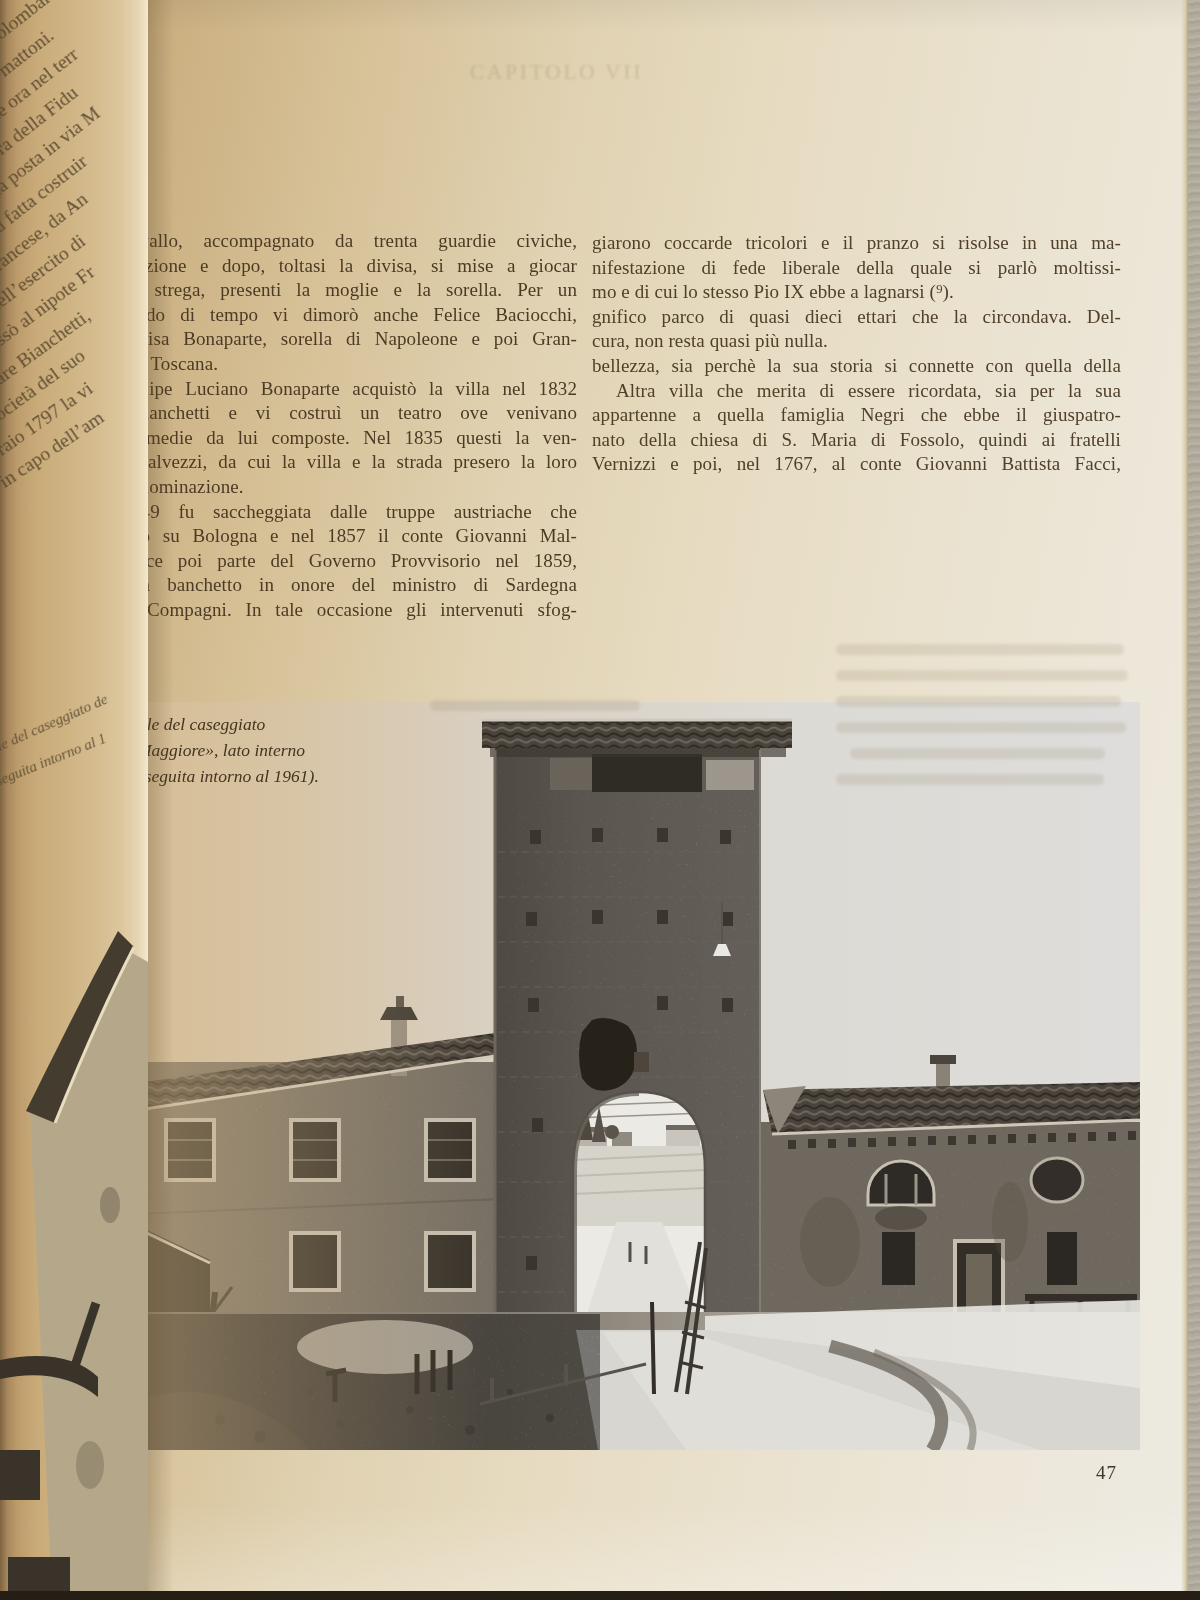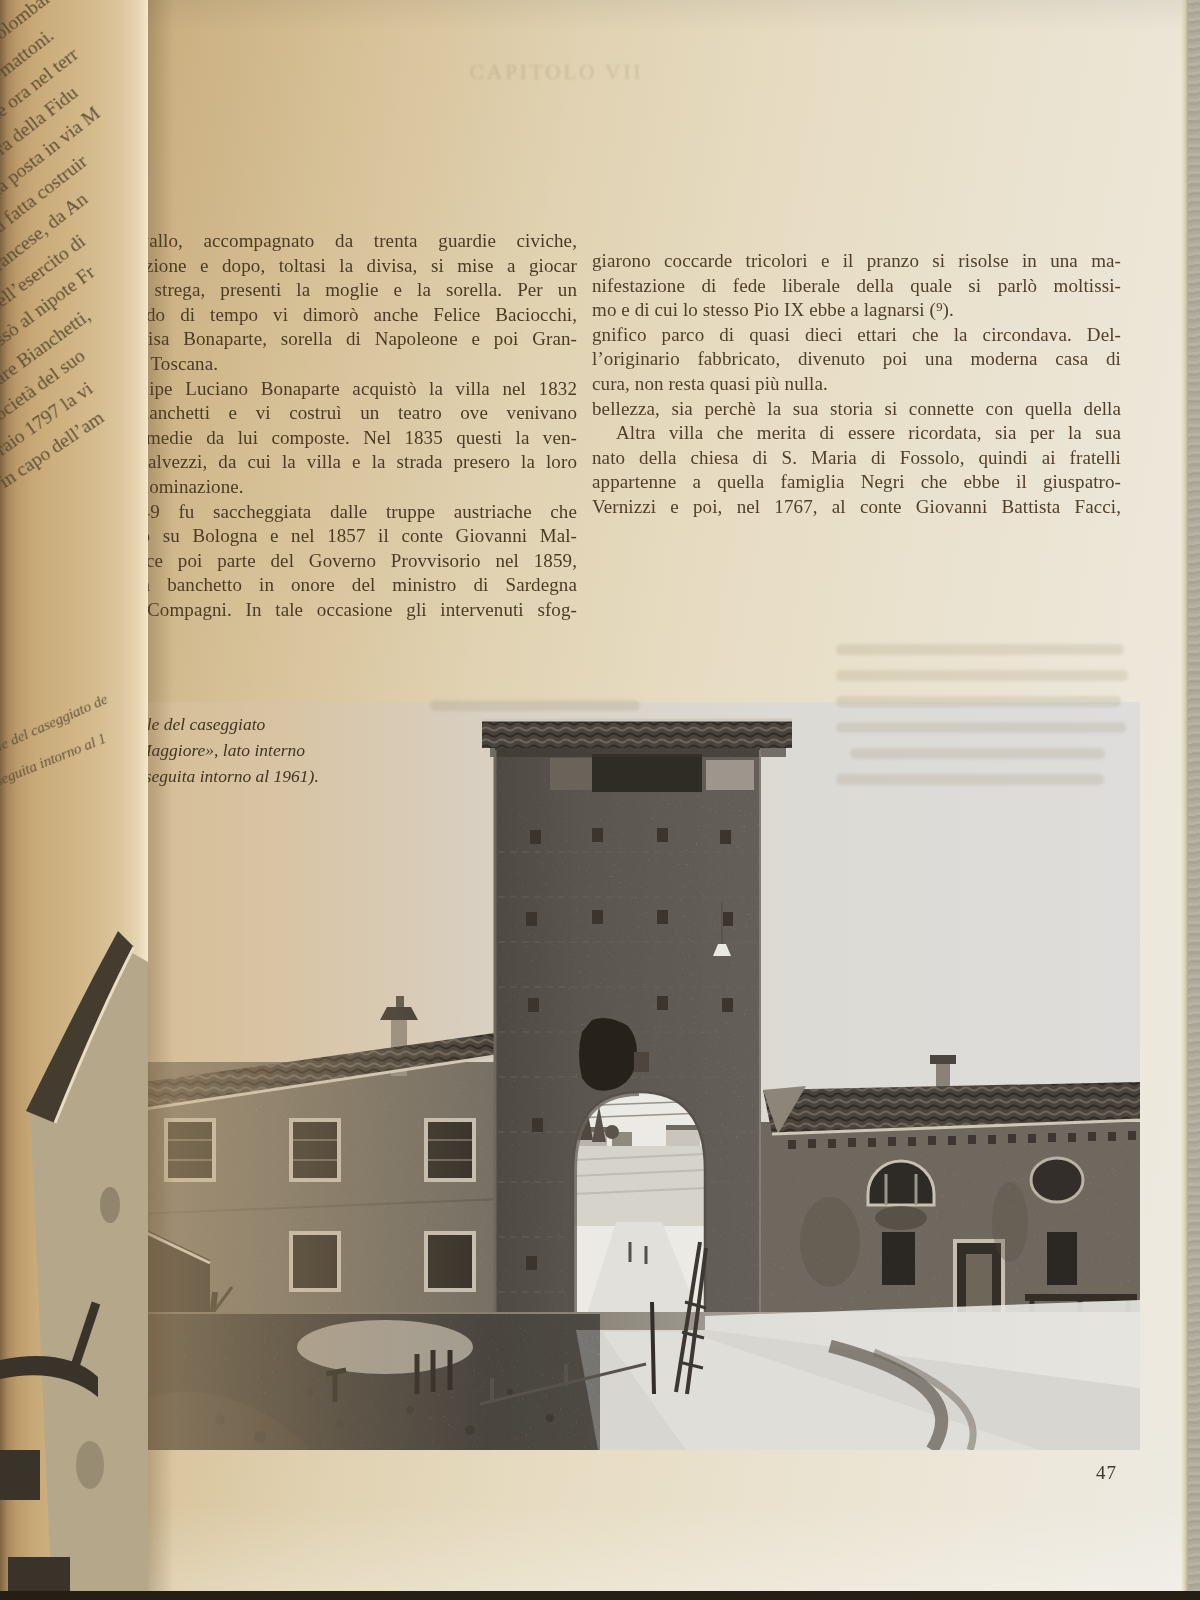--- a/index.html
+++ b/index.html
@@ -40,21 +40,21 @@
   }
   
   .col{
     position:absolute;z-index:3;color:#50402a;
     font-size:19px;line-height:24.6px;letter-spacing:0.1px;
   }
   .col .line{text-align:justify;text-align-last:justify;white-space:normal;}
   .col .line.no-j{text-align-last:left;font-family:Liberation Serif, serif;}
   .col .line.ind{text-indent:24px;}
   .col-left{left:131px;top:229px;width:446px;color:#4c3b24;}
-  .col-right{left:592px;top:249px;width:529px;}
+  .col-right{left:592px;top:231px;width:529px;}
   
   .caption{
     position:absolute;left:137px;top:711px;z-index:6;
     font-style:italic;font-size:17.5px;line-height:26px;color:#42341f;
   }
   
   .photo-wrap{position:absolute;left:130px;top:702px;width:1010px;height:748px;z-index:2;}
   
   .page-num{
     position:absolute;left:1096px;top:1462px;z-index:3;
@@ -103,26 +103,25 @@
     <div class="line">no su Bologna e nel 1857 il conte Giovanni Mal-</div>
     <div class="line">fece poi parte del Governo Provvisorio nel 1859,</div>
     <div class="line">un banchetto in onore del ministro di Sardegna</div>
     <div class="line">n-Compagni. In tale occasione gli intervenuti sfog-</div>
   </div>
 <div class="col col-right">
     <div class="line">giarono coccarde tricolori e il pranzo si risolse in una ma-</div>
     <div class="line">nifestazione di fede liberale della quale si parlò moltissi-</div>
     <div class="line no-j">mo e di cui lo stesso Pio IX ebbe a lagnarsi (⁹).</div>
     <div class="line">gnifico parco di quasi dieci ettari che la circondava. Del-</div>
-    <div class="line">l’originario fabbricato, divenuto poi una moderna casa di</div>
     <div class="line no-j">cura, non resta quasi più nulla.</div>
     <div class="line">bellezza, sia perchè la sua storia si connette con quella della</div>
     <div class="line ind">Altra villa che merita di essere ricordata, sia per la sua</div>
+    <div class="line">appartenne a quella famiglia Negri che ebbe il giuspatro-</div>
     <div class="line">nato della chiesa di S. Maria di Fossolo, quindi ai fratelli</div>
-    <div class="line">appartenne a quella famiglia Negri che ebbe il giuspatro-</div>
     <div class="line">Vernizzi e poi, nel 1767, al conte Giovanni Battista Facci,</div>
   </div>
 
 <div class="ghost-block" style="left:836px;top:644px;width:292px;">
   <div class="bar" style="width:288px"></div>
   <div class="bar" style="width:292px"></div>
   <div class="bar" style="width:285px"></div>
   <div class="bar" style="width:290px"></div>
   <div class="bar" style="width:255px;margin-left:14px"></div>
   <div class="bar" style="width:268px"></div>

